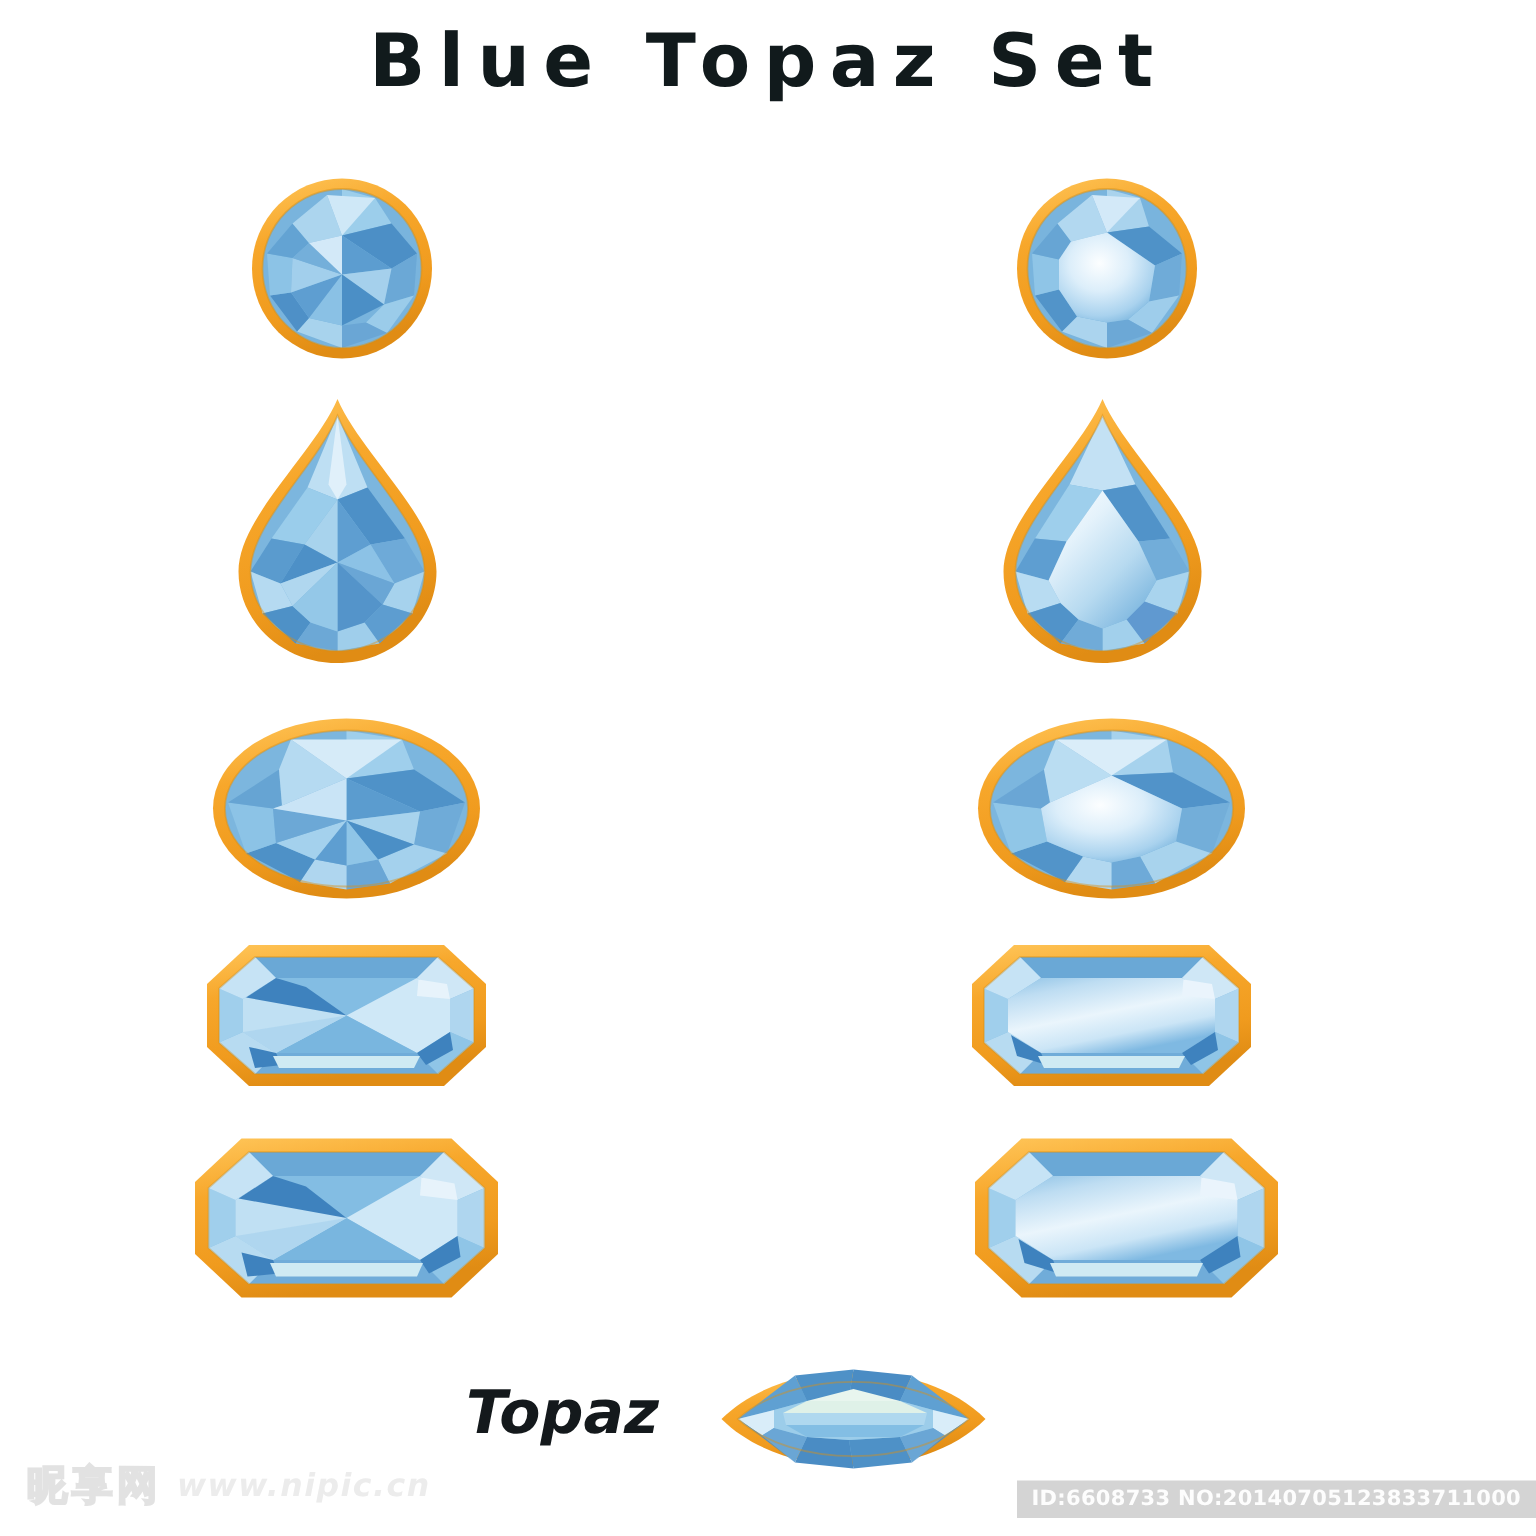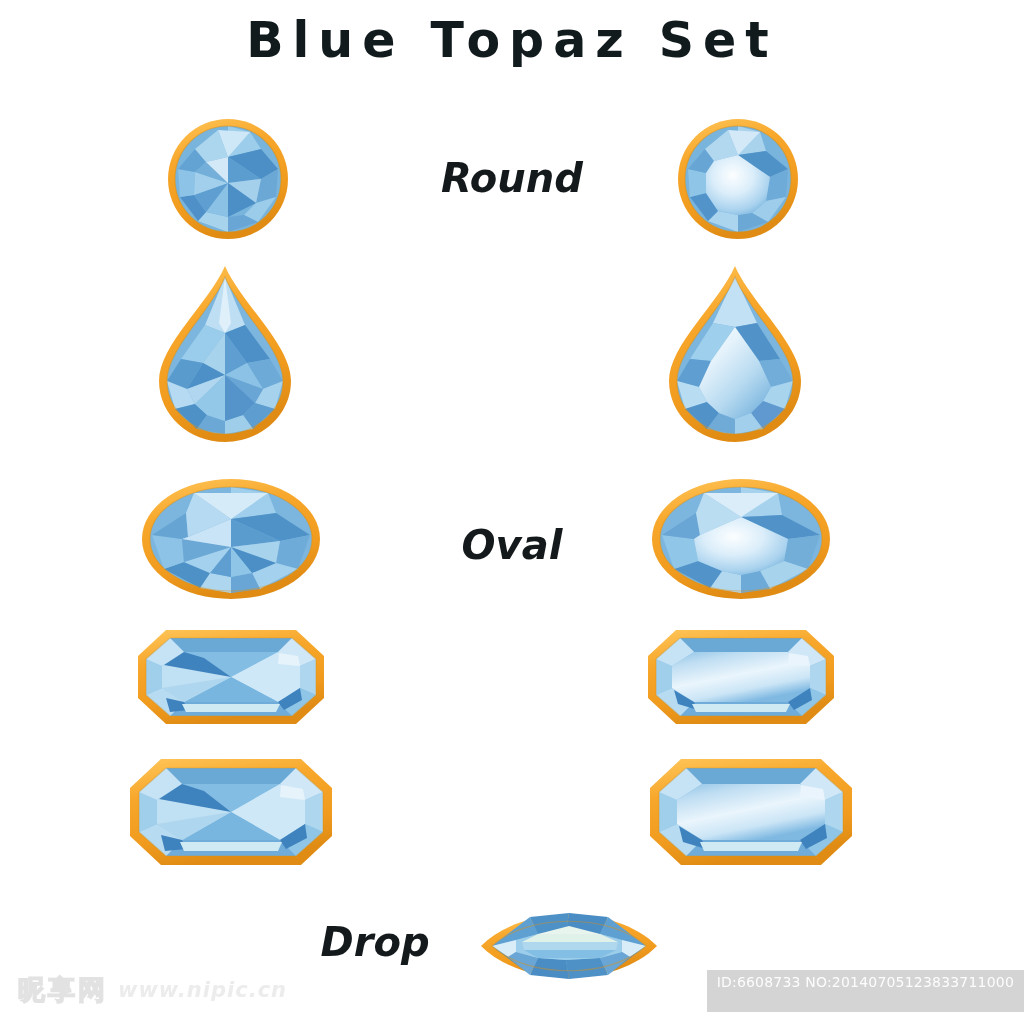--- a/index.html
+++ b/index.html
@@ -73,38 +73,37 @@
     font-size: 21px;
     font-weight: bold;
     letter-spacing: 1px;
     color: #ececec;
   }
   #wm-right {
     position: absolute;
     right: 0px;
     bottom: 12px;
     background: #d4d4d4;
-    padding: 4px 10px 22px 10px;
+    padding: 4px 10px 5px 10px;
     font-family: "DejaVu Sans", sans-serif;
     font-size: 14px;
     color: #fdfdfd;
     letter-spacing: 0.2px;
     white-space: nowrap;
+    font-weight: bold;
   }
 </style>
 </head>
 <body>
 
 <div id="page">
 
   <div id="title">Blue Topaz Set</div>
 
-  <div class="row-label" style="left:362px; top:155px; width:300px;">Round</div>
-  <div class="row-label" style="left:362px; top:522px; width:300px;">Oval</div>
-  <div class="row-label" style="left:275px; top:919px; width:200px;">Drop</div>
+  <div class="row-label" style="left:275px; top:919px; width:200px;">Topaz</div>
 
   <svg width="0" height="0" style="position:absolute">
     <defs>
       <linearGradient id="goldRim" x1="0" y1="0" x2="0.3" y2="1">
         <stop offset="0%" stop-color="#FFC65A"></stop>
         <stop offset="35%" stop-color="#F7A72B"></stop>
         <stop offset="75%" stop-color="#F09B1E"></stop>
         <stop offset="100%" stop-color="#E08C14"></stop>
       </linearGradient>
       <linearGradient id="tableGrad" x1="0.1" y1="0" x2="0.9" y2="1">

